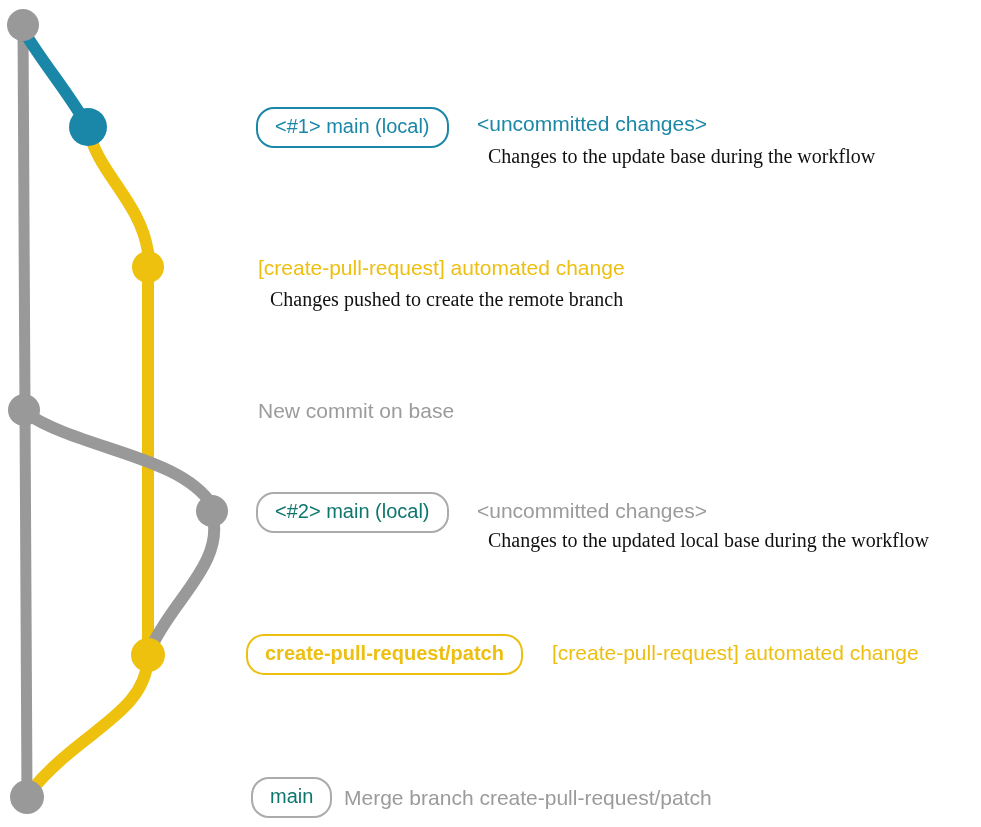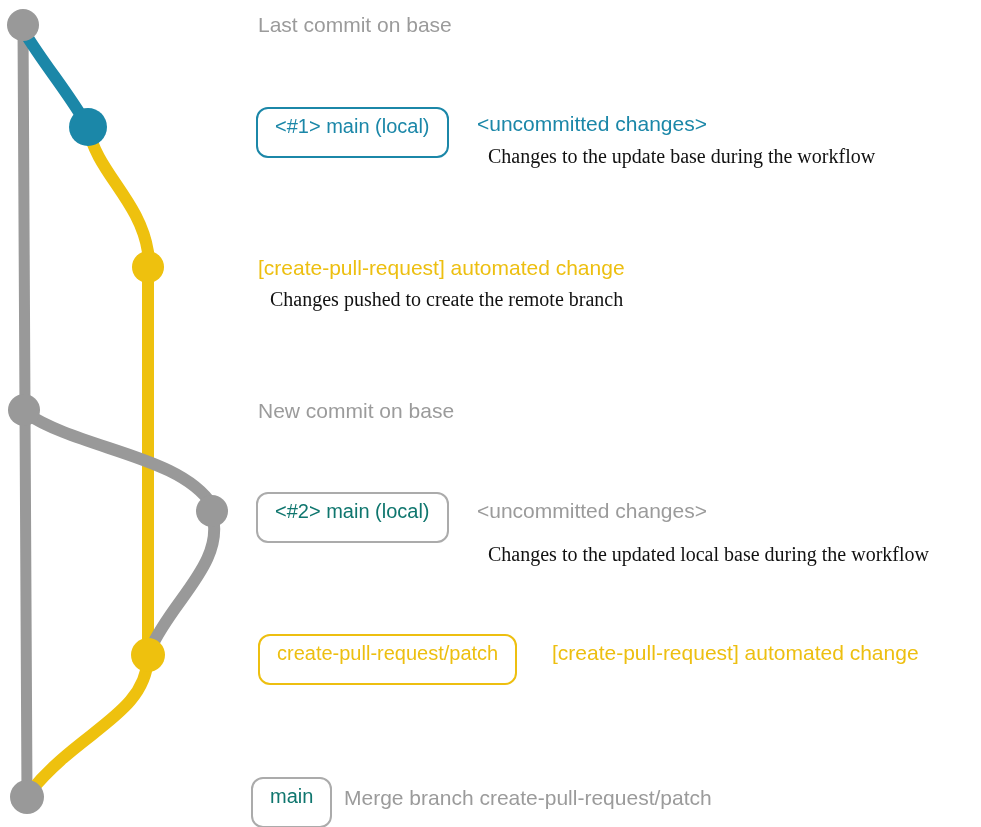--- a/index.html
+++ b/index.html
@@ -26,23 +26,23 @@
     color: #111111;
     line-height: 1.2;
   }
   .gray   { color: #9b9b9b; }
   .teal   { color: #1b87a8; }
   .yellow { color: #edbf10; }
   .badge {
     display: inline-block;
     font-family: "Liberation Sans", sans-serif;
     font-size: 20px;
-    padding: 6px 17px 18px 17px;
+    padding: 6px 17px 8px 17px;
     border: 2px solid;
-    border-radius: 12px;
+    border-radius: 18px;
     background: #ffffff;
   }
   .badge.teal   { border-color: #1b87a8; color: #1b87a8; }
   .badge.grayb  { border-color: #ababab; color: #0f766e; }
   .badge.yellowb{ border-color: #edbf10; color: #edbf10; }
   svg { position: absolute; left: 0; top: 0; }
 </style>
 </head>
 <body>
 
@@ -64,34 +64,33 @@
 
     <circle cx="23" cy="25" r="16" fill="#999999"></circle>
     <circle cx="88" cy="127" r="19" fill="#1b87a8"></circle>
     <circle cx="148" cy="267" r="16" fill="#eec10e"></circle>
     <circle cx="24" cy="410" r="16" fill="#999999"></circle>
     <circle cx="212" cy="511" r="16" fill="#999999"></circle>
     <circle cx="148" cy="655" r="17" fill="#eec10e"></circle>
     <circle cx="27" cy="797" r="17" fill="#999999"></circle>
   </svg>
 
-  <div class="abs sans gray" style="left:258px; top:13px;">Last commit on base</div>
 
   <div class="abs badge teal" style="left:256px; top:107px;">&lt;#1&gt; main (local)</div>
   <div class="abs sans teal" style="left:477px; top:112px;">&lt;uncommitted changes&gt;</div>
   <div class="abs serif" style="left:488px; top:144px;">Changes to the update base during the workflow</div>
 
   <div class="abs sans yellow" style="left:258px; top:256px;">[create-pull-request] automated change</div>
   <div class="abs serif" style="left:270px; top:287px;">Changes pushed to create the remote branch</div>
 
   <div class="abs sans gray" style="left:258px; top:399px;">New commit on base</div>
 
   <div class="abs badge grayb" style="left:256px; top:492px;">&lt;#2&gt; main (local)</div>
   <div class="abs sans gray" style="left:477px; top:499px;">&lt;uncommitted changes&gt;</div>
-  <div class="abs serif" style="left:488px; top:542px;text-align:right;">Changes to the updated local base during the workflow</div>
+  <div class="abs serif" style="left:488px; top:528px;text-align:right;">Changes to the updated local base during the workflow</div>
 
-  <div class="abs badge yellowb" style="left:258px; top:634px;">create-pull-request/patch</div>
+  <div class="abs badge yellowb" style="left:246px; top:634px;font-weight:bold;">create-pull-request/patch</div>
   <div class="abs sans yellow" style="left:552px; top:641px;">[create-pull-request] automated change</div>
 
   <div class="abs badge grayb" style="left:251px; top:777px;">main</div>
   <div class="abs sans gray" style="left:344px; top:786px;">Merge branch create-pull-request/patch</div>
 
 </div>
 
 </body></html>

